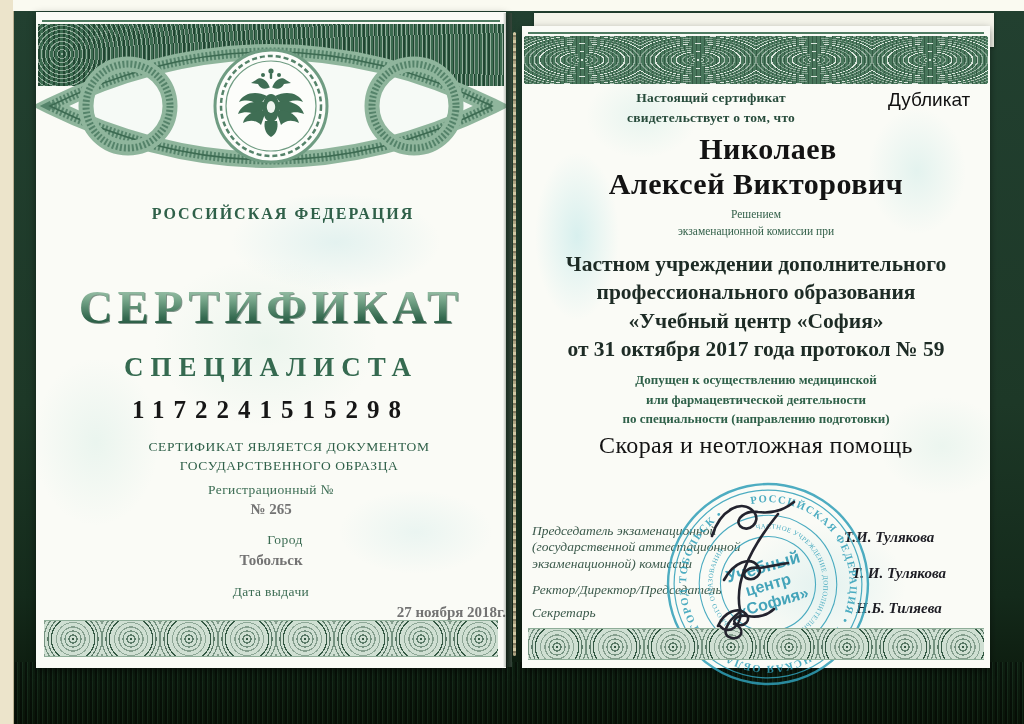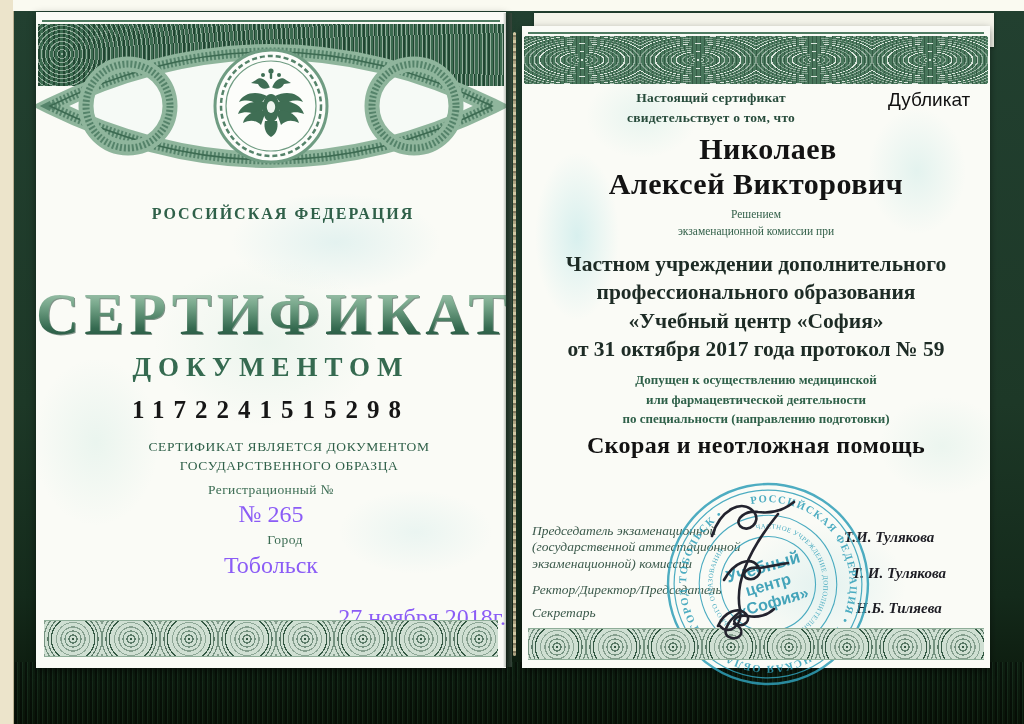--- a/index.html
+++ b/index.html
@@ -62,40 +62,40 @@
     radial-gradient(ellipse 60px 120px at 55px 210px,rgba(95,200,210,.22),transparent 70%),
     radial-gradient(ellipse 70px 90px at 395px 145px,rgba(110,200,200,.16),transparent 70%),
     radial-gradient(ellipse 80px 60px at 120px 90px,rgba(120,205,195,.14),transparent 70%),
     radial-gradient(ellipse 120px 90px at 300px 560px,rgba(90,185,200,.14),transparent 70%),
     radial-gradient(ellipse 90px 70px at 420px 420px,rgba(130,205,190,.12),transparent 70%);}
 
   .ctr{position:absolute;left:0;right:0;text-align:center;}
 
   
   .country{font-weight:700;font-size:16px;letter-spacing:2px;color:#2f6049;}
-  .big-title{font-weight:700;font-size:60px;letter-spacing:5px;color:#2f6049;text-shadow:1px 1px 0 rgba(20,50,35,.4);}
+  .big-title{font-weight:700;font-size:47px;letter-spacing:5px;color:#2f6049;text-shadow:1px 1px 0 rgba(20,50,35,.4);}
   @supports ((-webkit-background-clip:text) or (background-clip:text)){
     .big-title{background:linear-gradient(180deg,#bdd8c6 0%,#7aa98d 35%,#356a50 70%,#1b4534 100%);
       -webkit-background-clip:text;background-clip:text;color:transparent;text-shadow:none;
       filter:drop-shadow(1px 1px 0 rgba(27,62,45,.55));}
   }
   .subtitle{font-weight:600;font-size:27px;letter-spacing:7px;color:#35685000;color:#356a50;}
   .serial{font-weight:700;font-size:25px;letter-spacing:9px;color:#161616;}
   .state-doc{font-size:13.5px;line-height:1.4;letter-spacing:.6px;color:#2f6049;}
   .lbl-green{font-size:13.5px;letter-spacing:.4px;color:#3a6b52;}
-  .val-black{font-weight:400;font-size:24px;color:#8b5cf6;}
+  .val-black{font-weight:700;font-size:15px;color:#737373;}
 
   
   .intro{font-weight:700;font-size:13.5px;line-height:1.45;color:#274b3b;letter-spacing:.2px;}
   .duplicate{position:absolute;font-family:"Liberation Sans","DejaVu Sans",sans-serif;font-size:19px;color:#111;}
   .holder{font-weight:700;font-size:30px;color:#131313;letter-spacing:.5px;}
   .decision{font-size:11.5px;line-height:1.5;color:#33604a;}
   .institution{font-weight:700;font-size:21.5px;line-height:1.32;color:#1d2b25;}
   .admission{font-weight:600;font-size:13px;line-height:1.5;color:#2f6049;}
-  .specialty{font-weight:700;font-size:24px;color:#121212;letter-spacing:.4px;}
+  .specialty{font-weight:400;font-size:24px;color:#121212;letter-spacing:.4px;}
   .validity{font-weight:600;font-size:14.5px;color:#2f6049;letter-spacing:.3px;}
   .sig-label{position:absolute;font-style:italic;font-size:13.5px;line-height:1.22;color:#3c5a4c;}
   .sig-name{position:absolute;font-weight:700;font-style:italic;font-size:15px;color:#1d1d24;}
   .seal-mark{position:absolute;font-size:15px;color:#25302a;letter-spacing:1px;}
 
   .chain{position:absolute;left:0;top:14px;width:470px;height:165px;}
   .stamp{position:absolute;left:140px;top:452px;width:212px;height:212px;transform:rotate(-12deg);opacity:.85;}
   .sigs{position:absolute;left:160px;top:458px;width:200px;height:190px;z-index:5;}
 </style>
 </head>
@@ -139,30 +139,31 @@
         <path d="M-5,3 C-15,1 -26,6 -28,15 c8,-4 14,-2 18,2 Z"></path>
         <path d="M5,3 C15,1 26,6 28,15 c-8,-4 -14,-2 -18,2 Z"></path>
         <ellipse cx="0" cy="0" rx="8.5" ry="14"></ellipse>
         <path d="M-6,13 C-8,21 -4,27 0,29 c4,-2 8,-8 6,-16 Z"></path>
         <ellipse cx="0" cy="-1" rx="4.2" ry="6" fill="#eef4ee"></ellipse>
       </g>
     </svg>
 
     <div class="ctr country" style="top:193px;margin-left:24px;">РОССИЙСКАЯ ФЕДЕРАЦИЯ</div>
     <div class="ctr big-title" style="top:268px;">СЕРТИФИКАТ</div>
-    <div class="ctr subtitle" style="top:340px;">ДОКУМЕНТОМ</div>
+    <div class="ctr subtitle" style="top:340px;">СПЕЦИАЛИСТА</div>
     <div class="ctr serial" style="top:384px;">1172241515298</div>
     <div class="ctr state-doc" style="top:426px;padding-left:36px;">
       <span>СЕРТИФИКАТ ЯВЛЯЕТСЯ ДОКУМЕНТОМ</span><br>
       <span>ГОСУДАРСТВЕННОГО ОБРАЗЦА</span>
     </div>
     <div class="ctr lbl-green" style="top:470px;">Регистрационный №</div>
     <div class="ctr val-black" style="top:489px;">№ 265</div>
     <div class="ctr lbl-green" style="top:520px;padding-left:28px;">Город</div>
     <div class="ctr val-black" style="top:540px;">Тобольск</div>
+    <div class="ctr lbl-green" style="top:572px;">Дата выдачи</div>
     <div class="ctr val-black" style="top:592px;text-align:right;">27 ноября 2018г.</div>
 
     <div class="band-rosette" style="left:8px;right:8px;bottom:11px;height:35px;"></div>
   </div>
 
   <div class="page page-right">
     <div class="wm wm-right"></div>
     <div class="hairline" style="top:6px;"></div>
     <div class="band-ovals" style="top:10px;height:48px;"></div>
 

